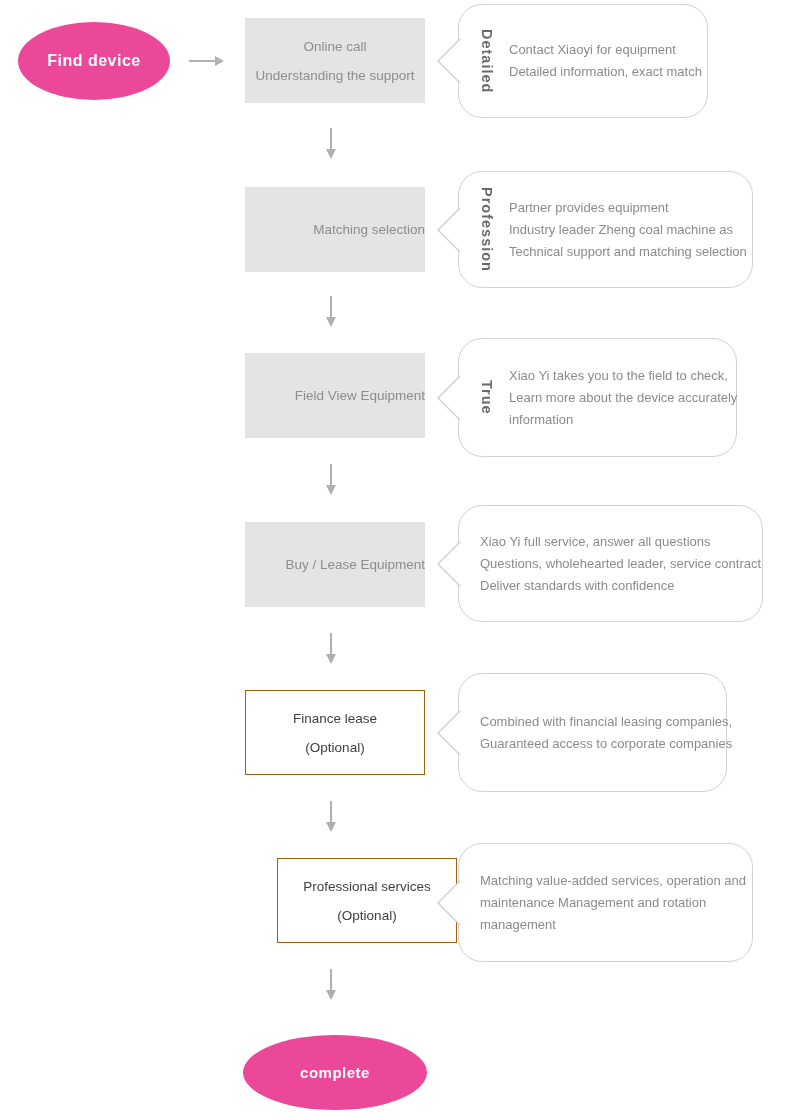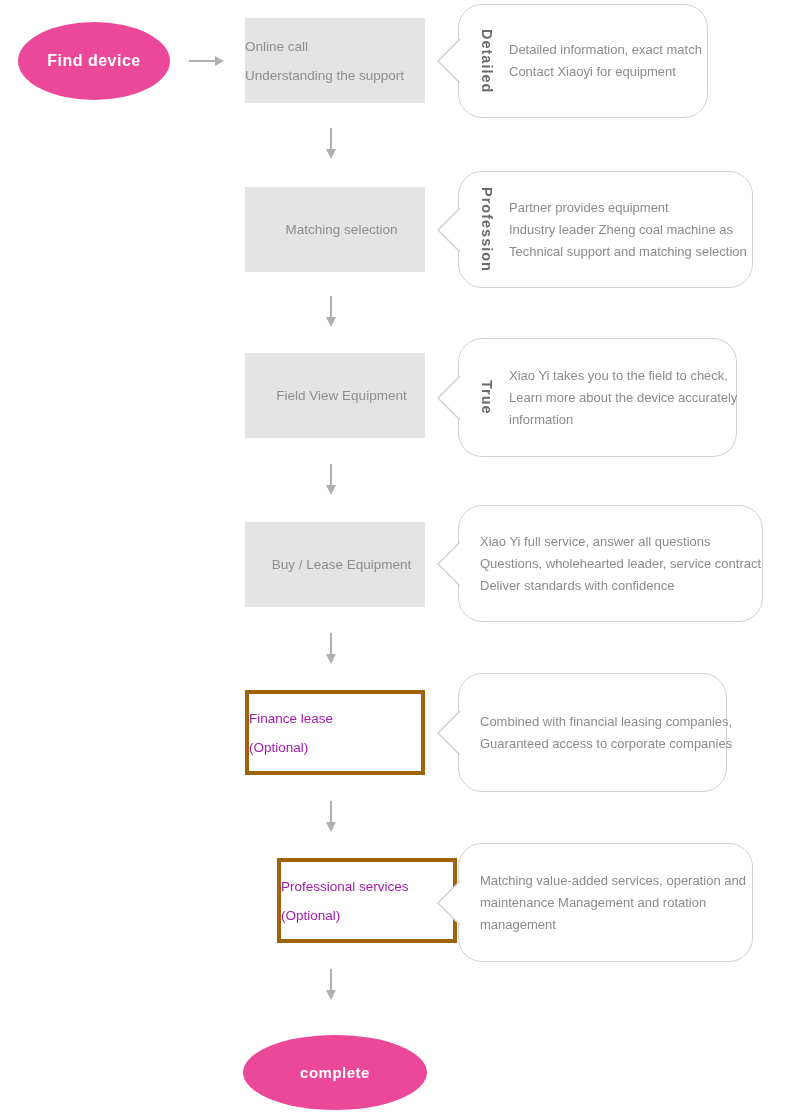--- a/index.html
+++ b/index.html
@@ -14,24 +14,24 @@
     font-weight:bold; letter-spacing:0.5px;
   }
   .terminal.start { left:18px; top:22px; width:152px; height:78px; font-size:16px; }
   .terminal.end   { left:243px; top:1035px; width:184px; height:75px; font-size:15px; }
 
   .box {
     position:absolute; left:245px; width:180px; height:85px;
     background:#e4e4e4; color:#8d8d8d; font-size:13.5px;
     display:flex; flex-direction:column; justify-content:center;
   }
-  .box.center { align-items:flex-start; text-align:center; }
-  .box.leftal { padding-left:13px; align-items:center; }
+  .box.center { align-items:center; text-align:center; }
+  .box.leftal { padding-left:13px; align-items:flex-end; }
   .box .line { line-height:29px; white-space:nowrap; }
-  .box.outlined { background:#ffffff; border:4px solid #a16207; color:#a21caf; }
+  .box.outlined { background:#ffffff; border:1px solid #a16207; color:#404040; }
 
   .bubble {
     position:absolute; background:#ffffff;
     border:1.5px solid #d2d2d2; border-radius:24px;
     display:flex; align-items:center;
   }
   .tail { position:absolute; left:-24px; top:50%; transform:translateY(-50%); }
   .vlabel {
     writing-mode:vertical-rl; font-weight:bold; color:#6a6a6a;
     font-size:14.5px; letter-spacing:1px; margin-left:20px; white-space:nowrap;
@@ -61,22 +61,22 @@
   <div class="box center" style="top:18px;">
     <div class="line">Online call</div>
     <div class="line">Understanding the support</div>
   </div>
   <div class="bubble" style="left:458px; top:4px; width:250px; height:114px;">
     <svg class="tail" width="26" height="46" viewBox="0 0 26 46">
       <path d="M25,1 L3,23 L25,45" fill="#ffffff" stroke="#d2d2d2" stroke-width="1.5"></path>
     </svg>
     <div class="vlabel">Detailed</div>
     <div class="btext">
+      <div class="bline">Contact Xiaoyi for equipment</div>
       <div class="bline">Detailed information, exact match</div>
-      <div class="bline">Contact Xiaoyi for equipment</div>
     </div>
   </div>
 
   <div class="arrow" style="left:323px; top:128px;">
     <svg width="16" height="32" viewBox="0 0 16 32">
       <line x1="8" y1="0" x2="8" y2="22" stroke="#b0b0b0" stroke-width="2"></line>
       <polygon points="3,21 13,21 8,31" fill="#b0b0b0"></polygon>
     </svg>
   </div>
 

